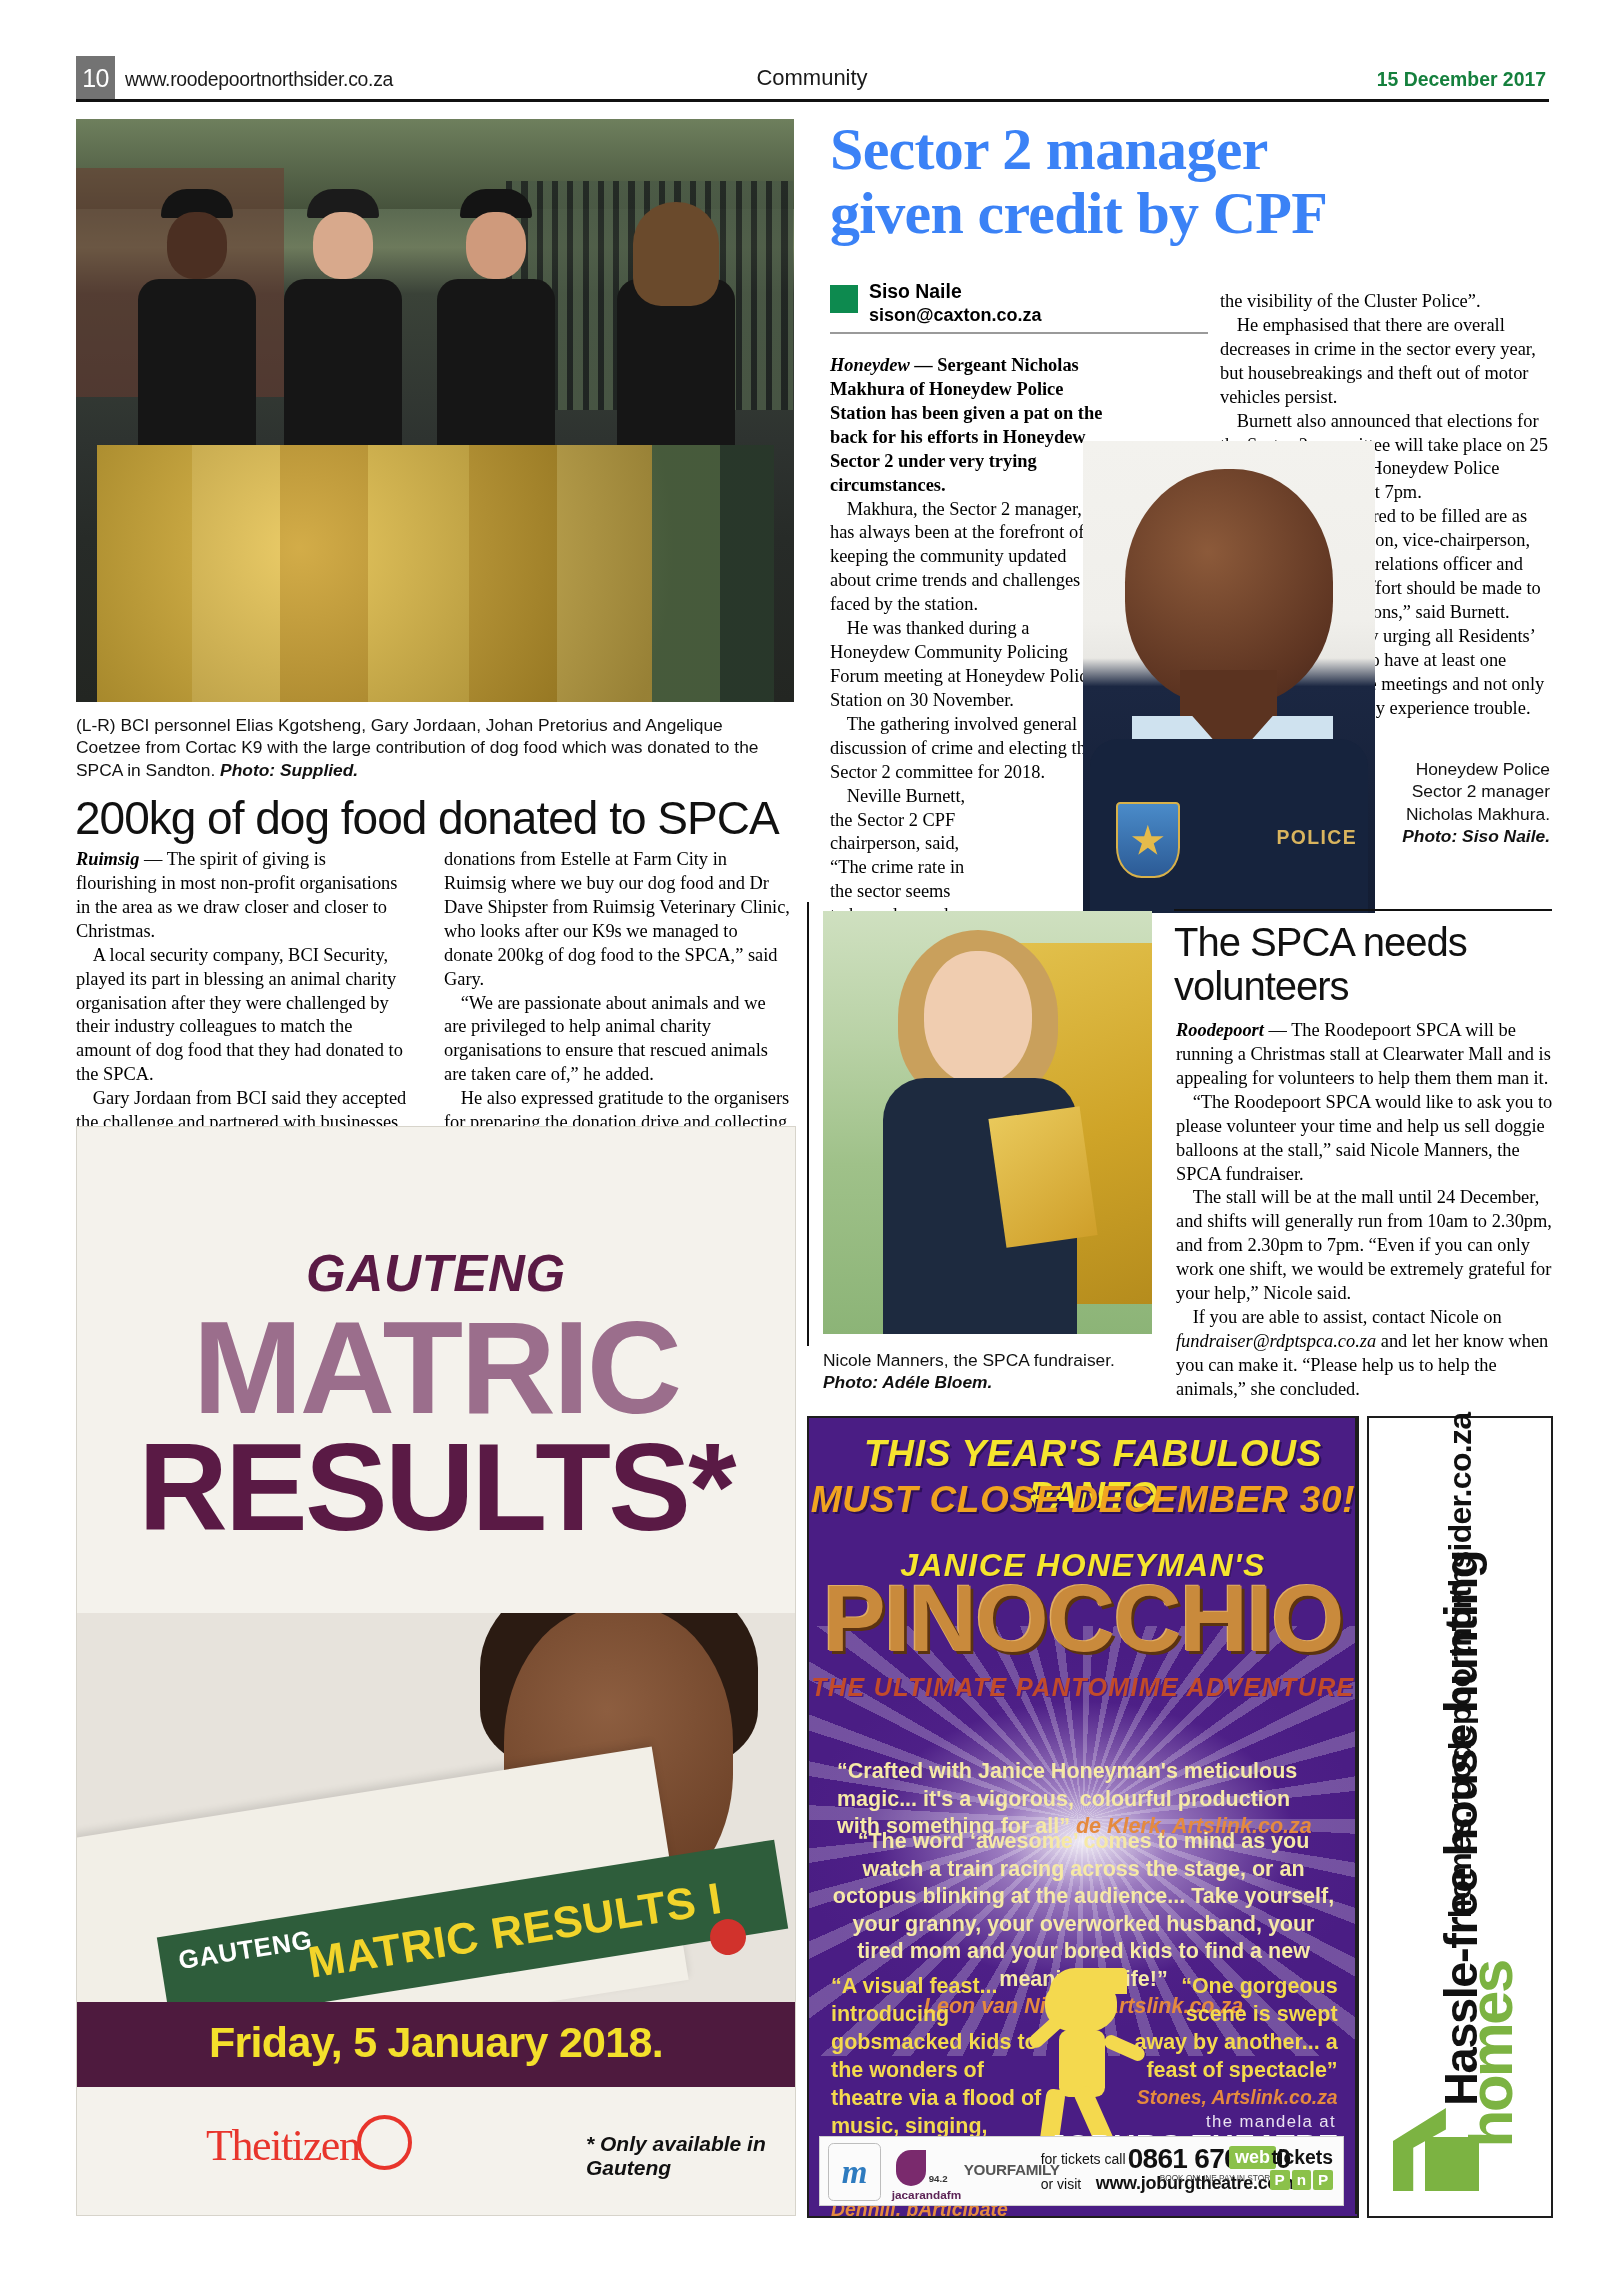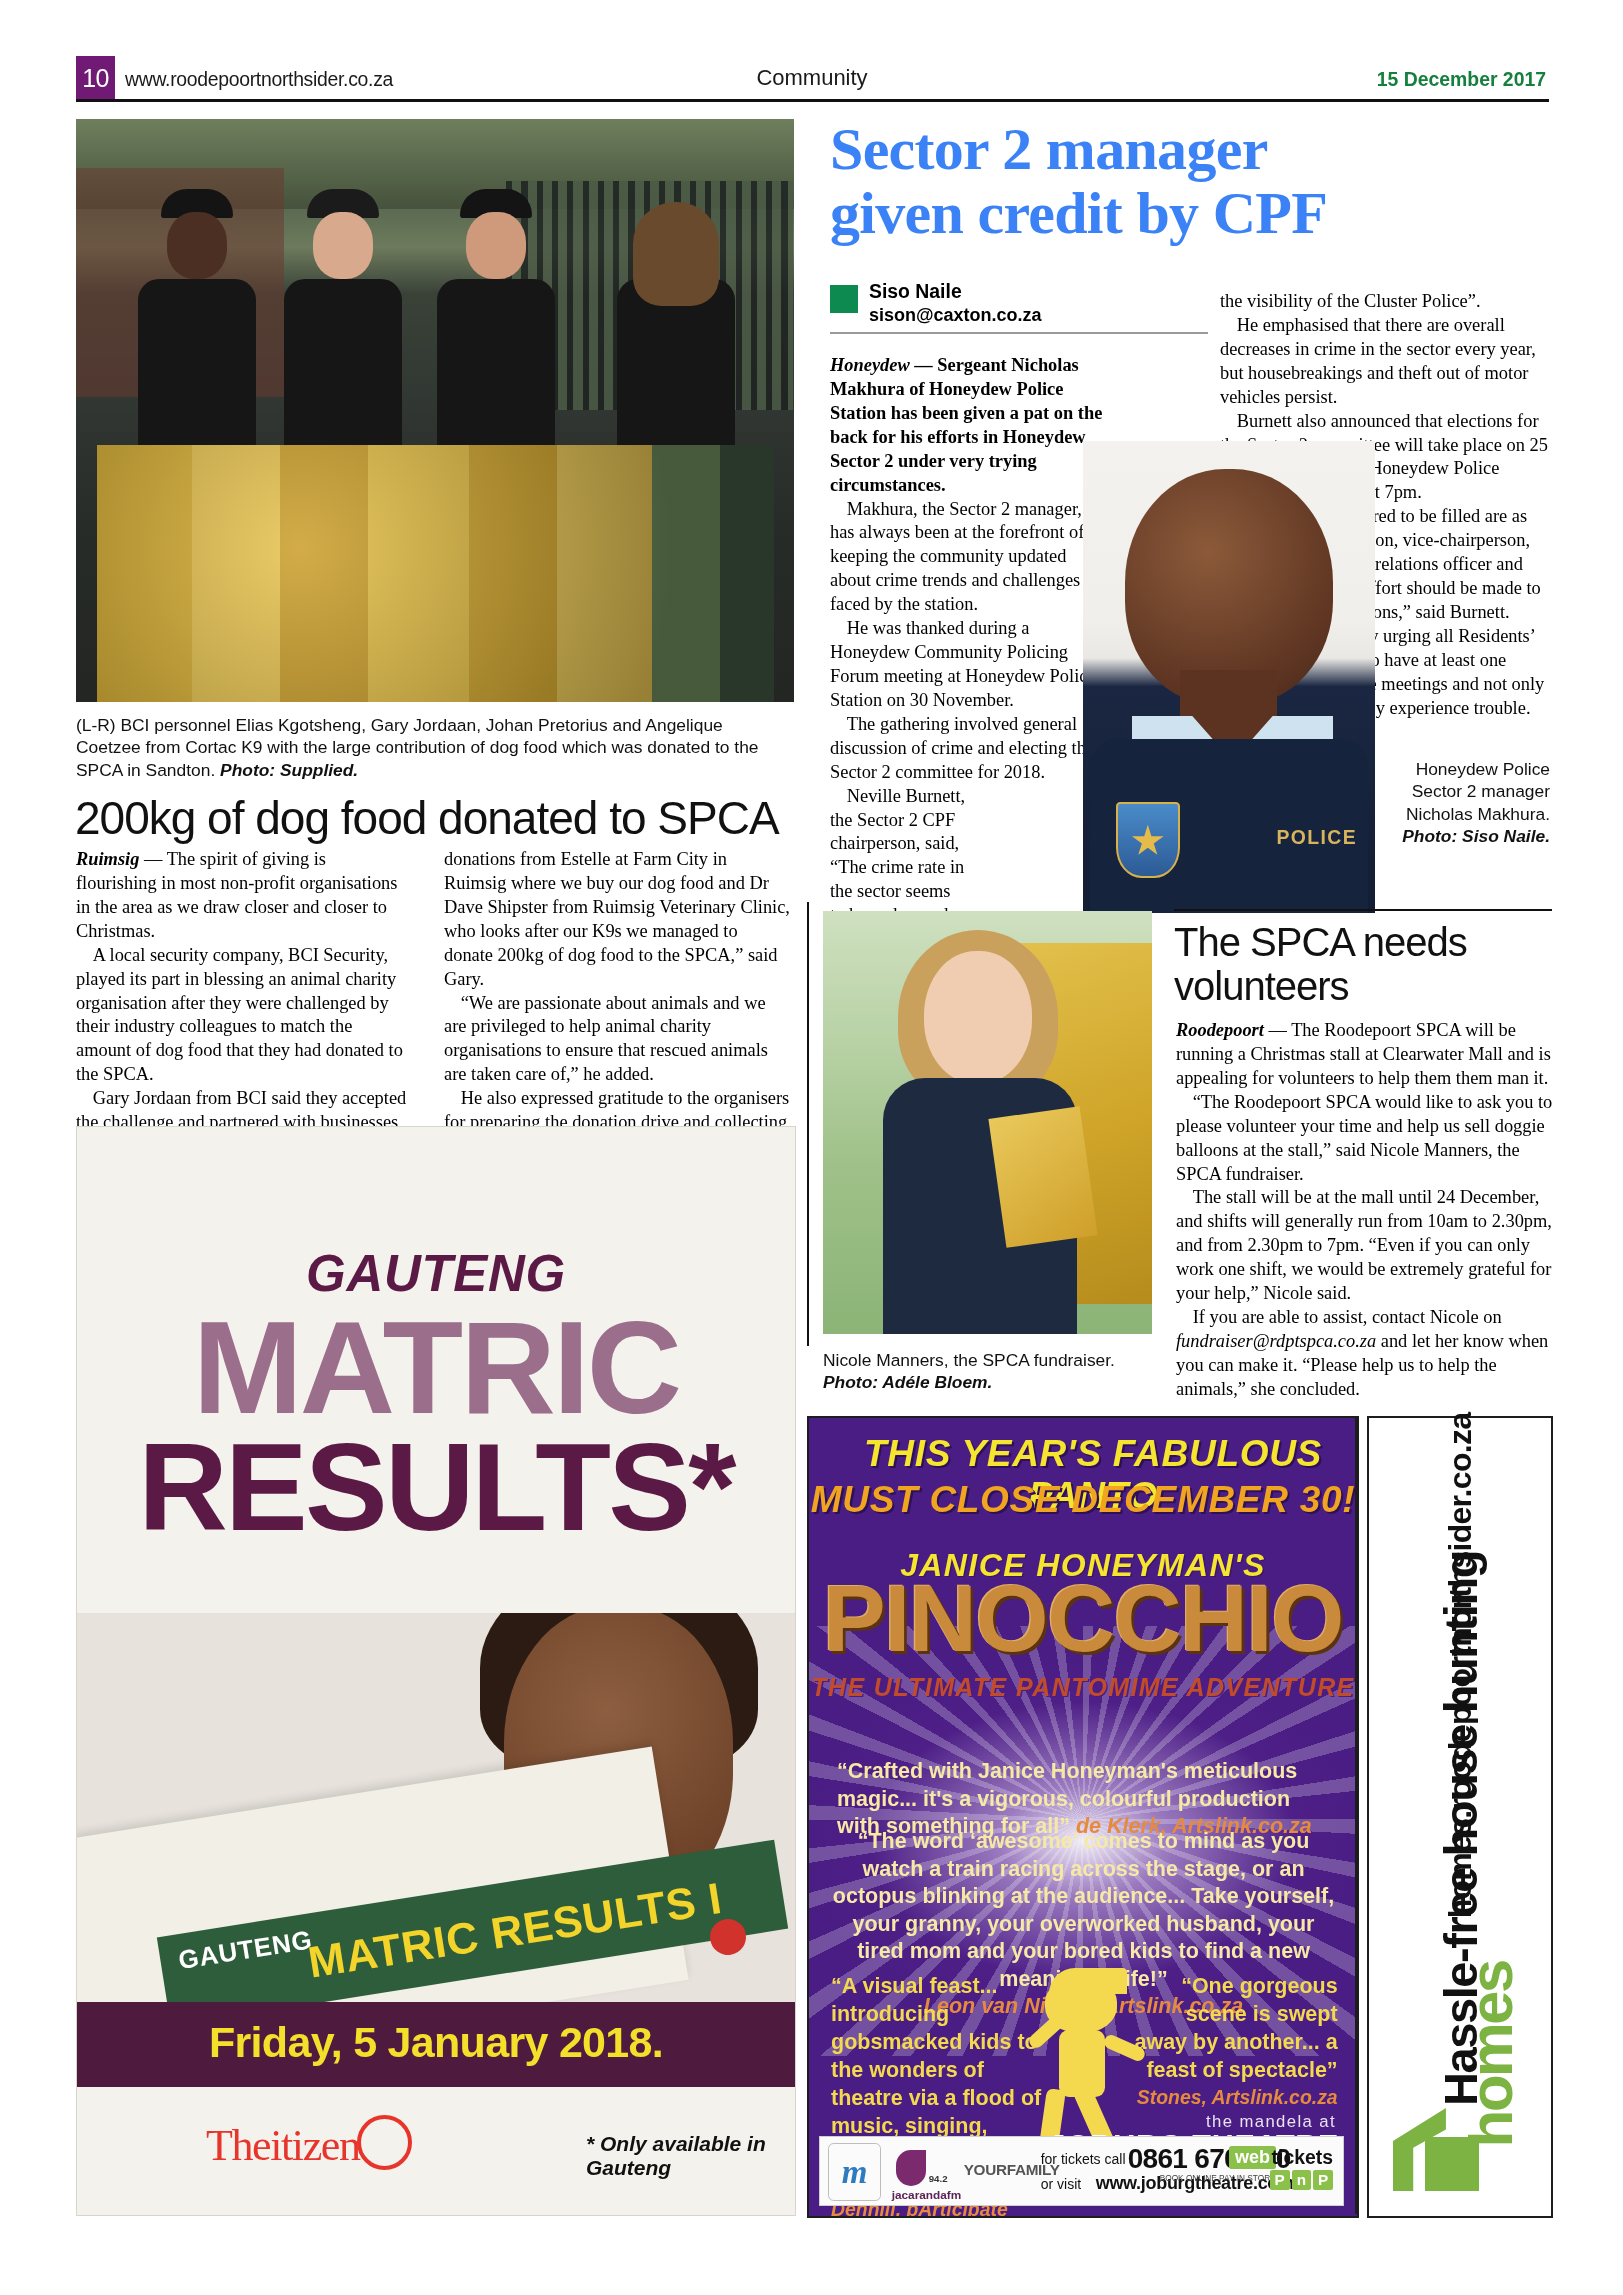--- a/index.html
+++ b/index.html
@@ -3,21 +3,21 @@
 <meta charset="utf-8">
 <style>
   html,body{margin:0;padding:0;background:#ffffff;}
   body{
     width:1624px;height:2295px;position:relative;overflow:hidden;
     font-family:"Liberation Serif",serif;color:#000;
   }
   
   #masthead{position:absolute;left:0;top:62px;width:1624px;height:36px;}
   #page-num{
-    position:absolute;left:76px;top:-5.6px;width:39px;height:44px;background:#701a75;
+    position:absolute;left:76px;top:-5.6px;width:39px;height:44px;background:#737373;
     color:#fff;font-family:"Liberation Sans",sans-serif;font-size:25px;font-weight:400;
     display:flex;align-items:center;justify-content:center;letter-spacing:-0.7px;
   }
   #masthead-site{
     position:absolute;left:125px;top:5.6px;font-family:"Liberation Sans",sans-serif;
     font-size:19.4px;color:#1a1a1a;letter-spacing:-0.3px;
   }
   #masthead-section{
     position:absolute;left:0;top:2.8px;width:1624px;text-align:center;
     font-family:"Liberation Sans",sans-serif;font-size:22px;color:#1a1a1a;letter-spacing:0px;

